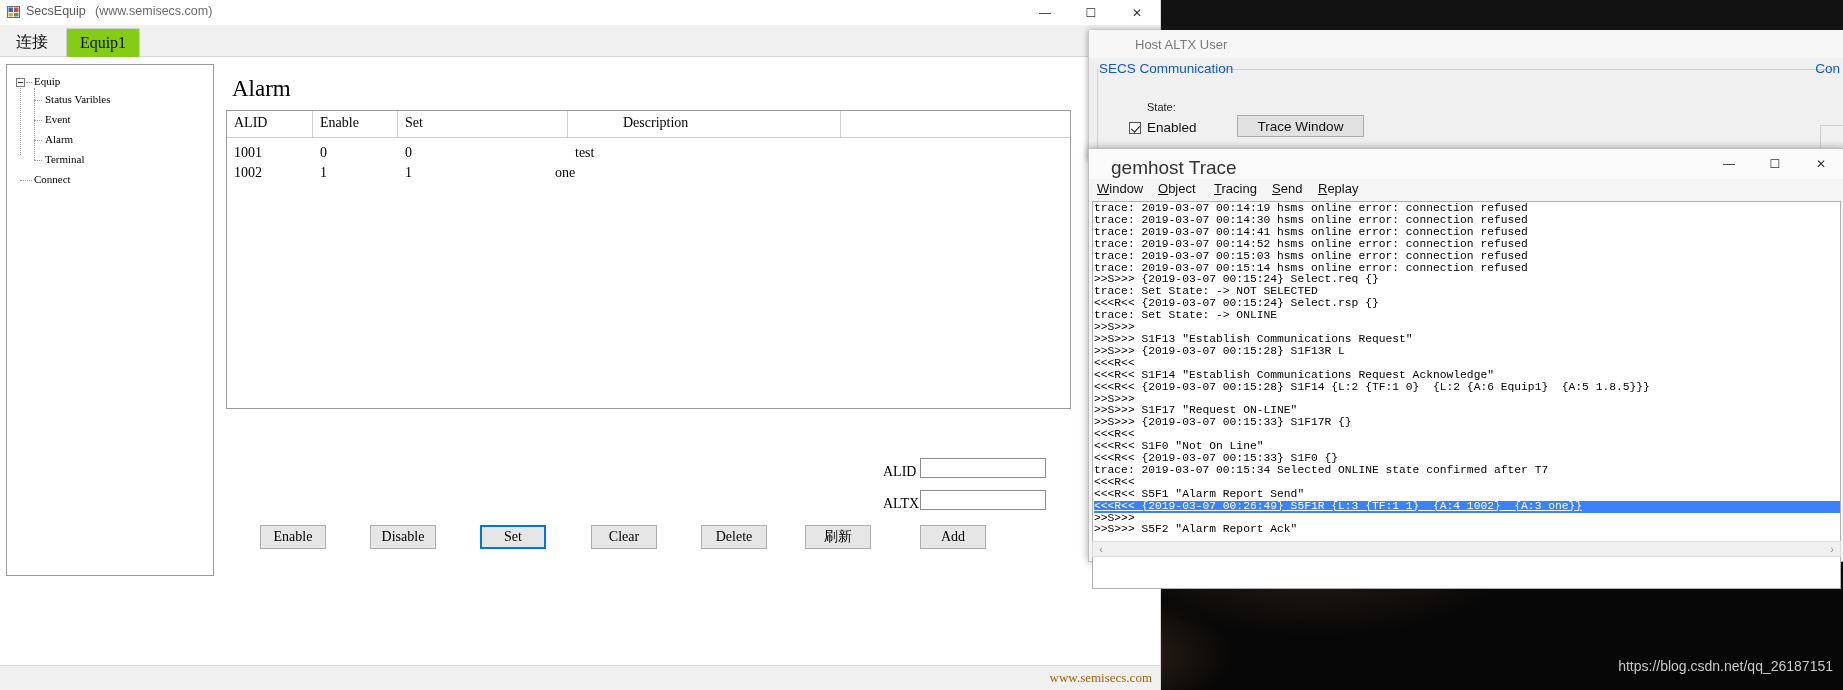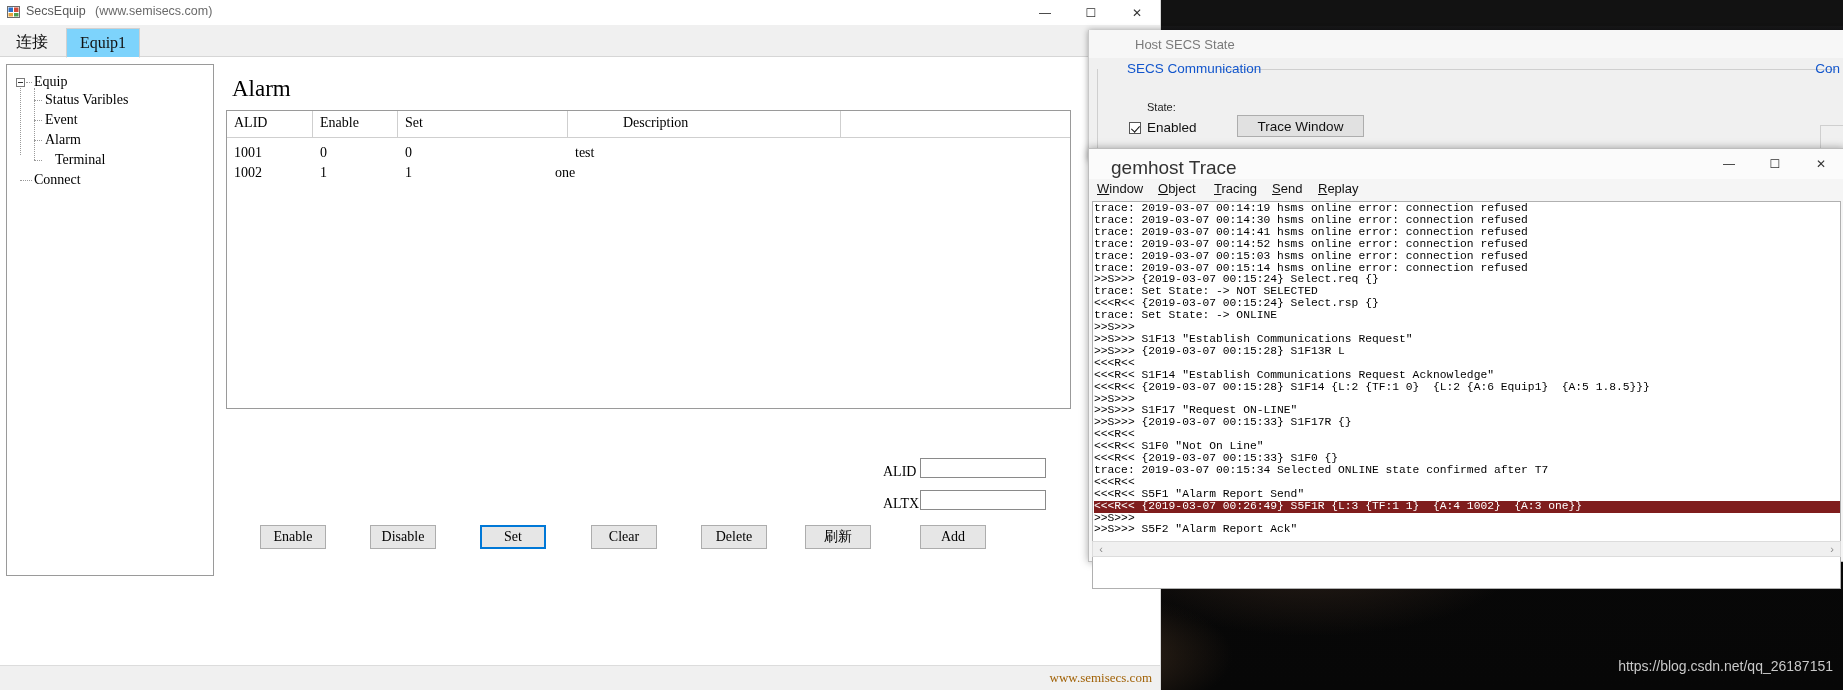--- a/index.html
+++ b/index.html
@@ -52,30 +52,30 @@
   #tab-strip{
     position:relative;height:30px;background:#f0f0f0;
     border-bottom:1px solid #d6d6d6;
   }
   .tab{
     position:absolute;top:2px;height:28px;display:flex;align-items:center;
     justify-content:center;font-size:15px;font-family:"Liberation Serif",serif;
   }
   .tab.plain{left:4px;width:56px;color:#111;font-family:"DejaVu Sans",sans-serif;font-size:16px;}
   .tab.active{
-    left:66px;width:72px;background:#7dd3fc;border:1px solid #d0d0d0;
+    left:66px;width:72px;background:#84cc16;border:1px solid #d0d0d0;
     border-bottom:1px solid #ffffff;color:#111;font-size:16px;
     font-family:"Liberation Serif",serif;
   }
 
   
   #tree-panel{
     position:absolute;left:6px;top:64px;width:206px;height:510px;
     background:#ffffff;border:1px solid #9a9a9a;
-    font-family:"Liberation Serif",serif;font-size:14px;
+    font-family:"Liberation Serif",serif;font-size:11px;
     overflow:hidden;
   }
   .tnode{position:absolute;white-space:nowrap;line-height:15px;}
   .tnode .lbl{position:relative;}
   .tbox{
     position:absolute;width:9px;height:9px;border:1px solid #7b7b7b;background:#fff;
     box-sizing:border-box;
   }
   .tbox:before{
     content:"";position:absolute;left:1px;top:3px;width:5px;height:1px;background:#333;
@@ -132,21 +132,21 @@
   #host-window{
     position:absolute;left:1088px;top:30px;width:755px;height:130px;
     background:#f0f0f0;border:1px solid #c8c8c8;border-top:none;
     box-shadow:0 0 6px rgba(0,0,0,.35);
   }
   #host-title{
     position:absolute;left:0;top:0;width:100%;height:28px;background:#f7f7f7;
   }
   #host-title .t{position:absolute;left:46px;top:7px;font-size:13px;color:#7a7a7a;}
   #host-group-label{
-    position:absolute;left:10px;top:31px;font-size:13.5px;color:#1155cc;margin-left:28px;
+    position:absolute;left:10px;top:31px;font-size:13.5px;color:#1155cc;
   }
   #host-group-line{
     position:absolute;left:130px;top:39px;right:8px;height:0;border-top:1px solid #cfcfcf;
   }
   #host-group-box{
     position:absolute;left:8px;top:39px;right:6px;height:84px;
     border:1px solid #cfcfcf;border-top:none;border-right:none;
   }
   #state-label{position:absolute;left:58px;top:71px;font-size:11px;color:#222;}
   #state-value{
@@ -196,21 +196,21 @@
   #trace-menu .mi u{text-decoration:underline;}
   #trace-log{
     position:absolute;left:3px;top:52px;right:3px;height:388px;
     background:#ffffff;border:1px solid #b0b0b0;
     font-family:"Liberation Mono","DejaVu Sans Mono",monospace;
     font-size:11.3px;line-height:11.9px;
     overflow:hidden;white-space:pre;padding:1px 0 0 1px;
     box-sizing:border-box;
   }
   #trace-log .ln{white-space:pre;}
-  #trace-log .ln.sel{background:#7f1d1d;color:#fff;}
+  #trace-log .ln.sel{background:#3b82f6;color:#fff;text-decoration:underline;}
   #trace-hscroll{
     position:absolute;left:3px;bottom:4px;right:3px;height:16px;background:#f0f0f0;
     border:1px solid #dcdcdc;box-sizing:border-box;
   }
   #trace-hscroll .arr{
     position:absolute;top:0;height:14px;width:16px;display:flex;align-items:center;
     justify-content:center;color:#8a8a8a;font-size:11px;
   }
   #trace-hscroll .arr.l{left:0;}
   #trace-hscroll .arr.r{right:0;}
@@ -272,21 +272,21 @@
       <span class="lbl">Event</span>
     </div>
 
     <div class="tdash" style="left:27px;top:75px;width:8px;"></div>
     <div class="tnode" style="left:38px;top:67px;">
       <span class="lbl">Alarm</span>
     </div>
 
     <div class="tdash" style="left:27px;top:95px;width:8px;"></div>
     <div class="tvert" style="left:27px;top:23px;height:72px;"></div>
-    <div class="tnode" style="left:38px;top:87px;margin-left:10px;">
+    <div class="tnode" style="left:38px;top:87px;">
       <span class="lbl">Terminal</span>
     </div>
 
     <div class="tdash" style="left:13px;top:115px;width:12px;"></div>
     <div class="tnode" style="left:27px;top:107px;">
       <span class="lbl">Connect</span>
     </div>
   </div>
 
   <div id="content-pane">
@@ -335,21 +335,21 @@
     <div class="btn" style="left:700px;top:461px;width:66px;">Add</div>
   </div>
 
   <div id="bottom-bar">
     <div class="wm">www.semisecs.com</div>
   </div>
 </div>
 
 <div id="host-window">
   <div id="host-title">
-    <div class="t">Host SECS State</div>
+    <div class="t">Host ALTX User</div>
   </div>
   <div id="host-group-box"></div>
   <div id="host-group-line"></div>
   <div id="host-group-label">SECS Communication</div>
   <div id="host-right-label">Con</div>
   <div id="host-right-box"></div>
 
   <div id="state-label">State:</div>
 
   <div id="enabled-check">

